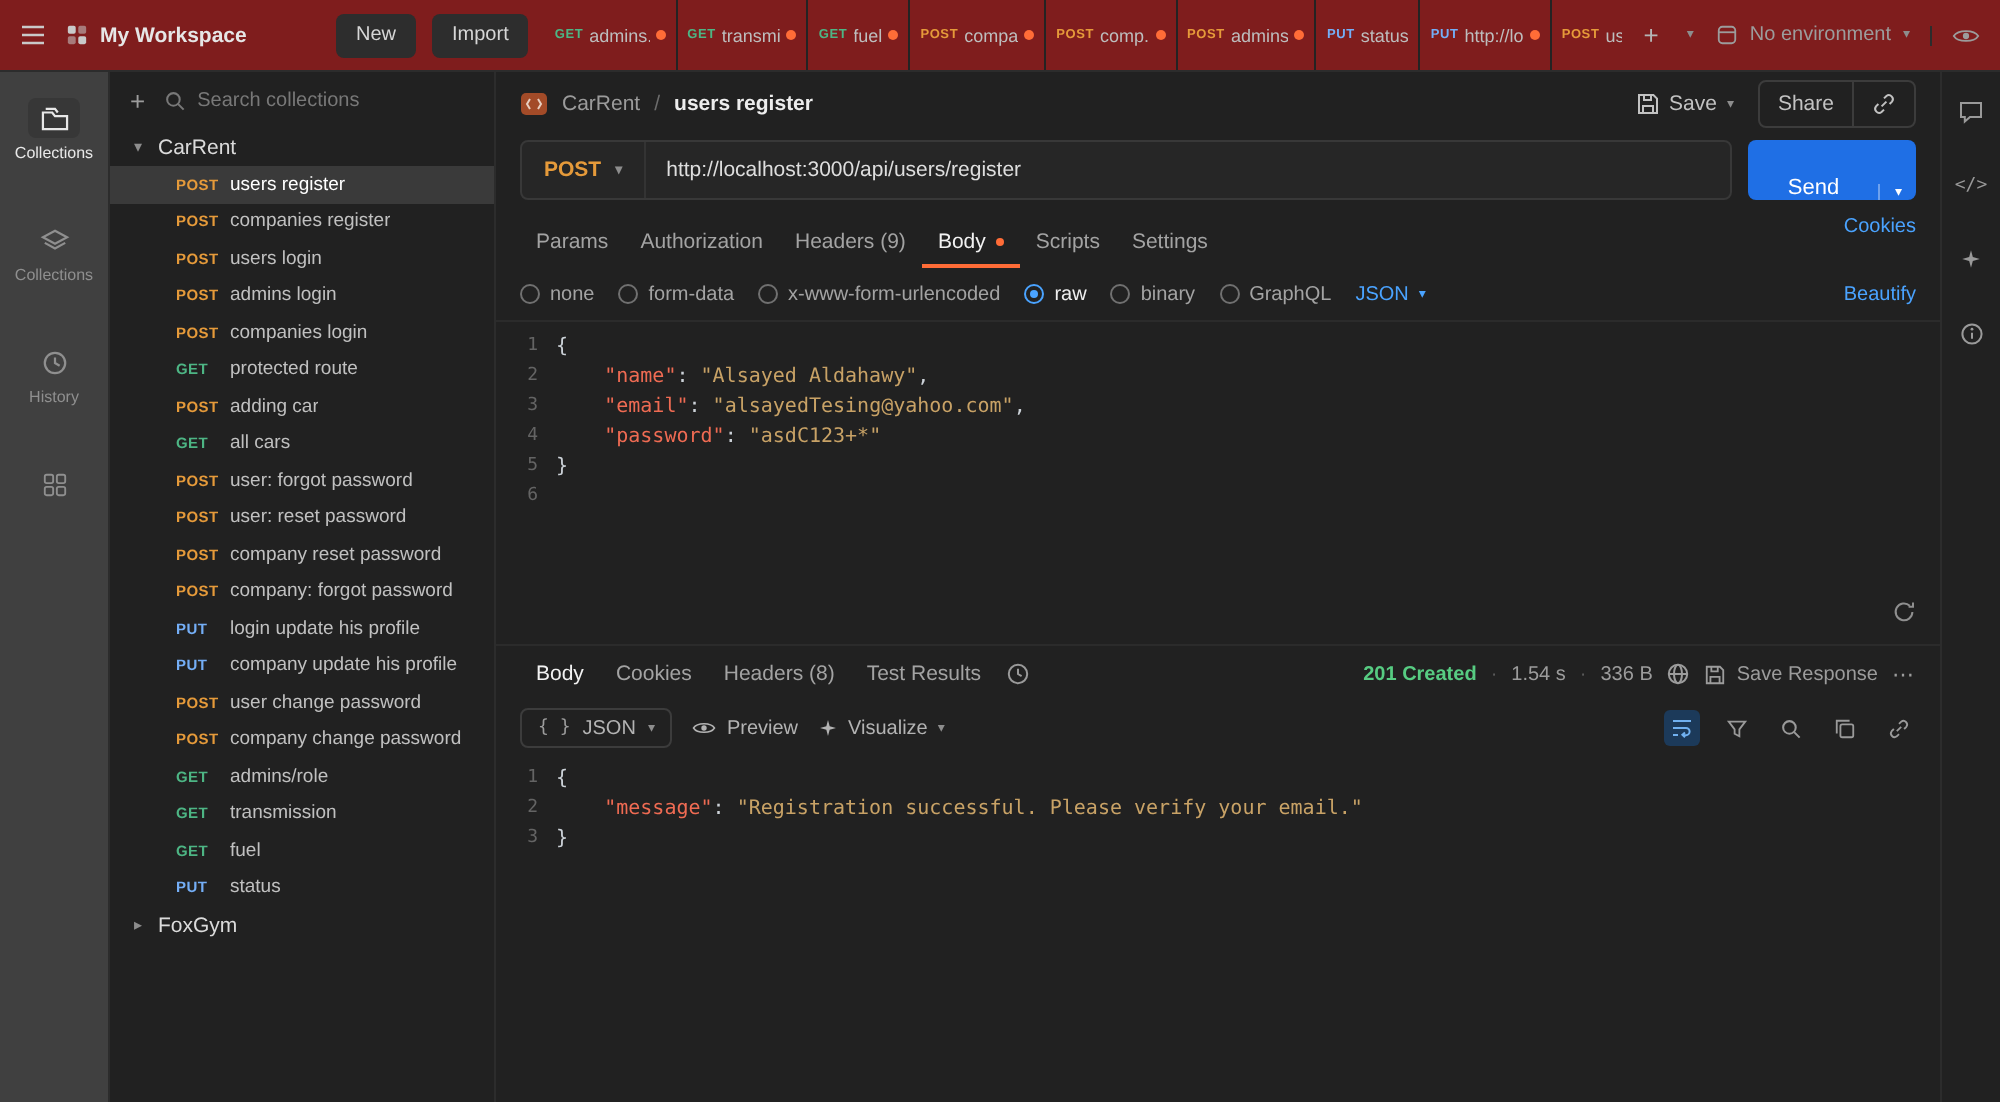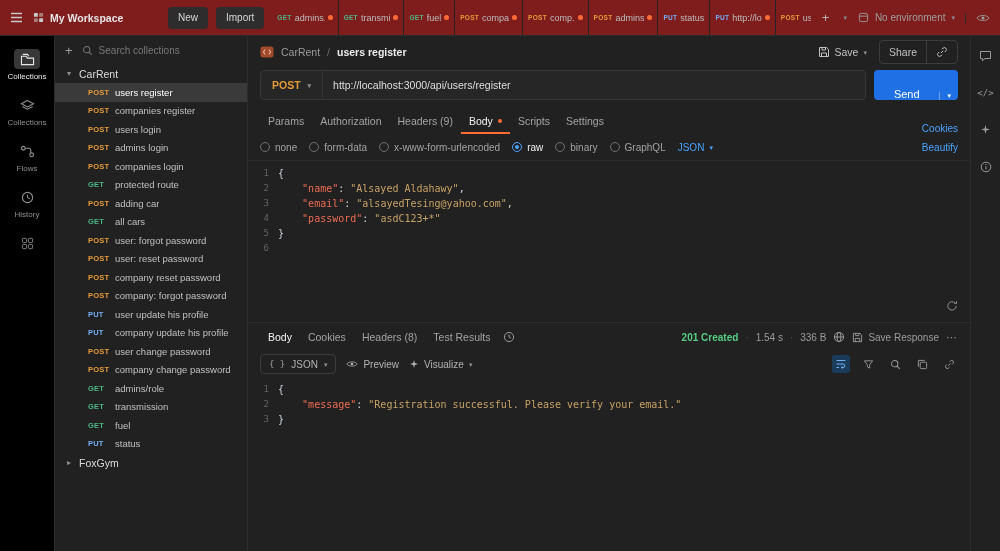--- a/index.html
+++ b/index.html
@@ -25,21 +25,21 @@
   .dirty-dot{width:5px;height:5px;border-radius:50%;background:var(--accent);flex:0 0 auto}
   .tab-plus{color:#b5b5b5;font-size:13px;padding:0 3px;cursor:pointer}
   .tab-chev{padding:0 3px;cursor:pointer}
   .chev-sm{font-size:7px;color:#8d8d8d;line-height:1}
   .env-select{margin-left:auto;display:flex;align-items:center;gap:6px;color:#9c9c9c;font-size:10px;flex:0 0 auto;cursor:pointer;white-space:nowrap}
   .eye-btn{border-left:1px solid #2c2c2c;padding-left:10px;margin-left:2px;color:#9c9c9c;display:flex;align-items:center;cursor:pointer}
 
   .row{flex:1;display:flex;min-height:0}
 
   
-  .rail{flex:0 0 55px;background:#000000;border-right:1px solid #2c2c2c;display:flex;flex-direction:column;align-items:center;padding-top:8px;gap:4px}
+  .rail{flex:0 0 55px;background:#404040;border-right:1px solid #2c2c2c;display:flex;flex-direction:column;align-items:center;padding-top:8px;gap:19px}
   .rail-item{display:flex;flex-direction:column;align-items:center;gap:3px;padding:5px 0;width:100%;color:#8f8f8f;font-size:8px;cursor:pointer}
   .rail-item.active{color:#e8e8e8}
   .rail-icon{width:26px;height:20px;display:flex;align-items:center;justify-content:center;border-radius:4px}
   .rail-item.active .rail-icon{background:#373737}
 
   
   .sidebar{flex:0 0 193px;background:#212121;border-right:1px solid #2c2c2c;display:flex;flex-direction:column;min-height:0}
   .sb-top{display:flex;align-items:center;gap:9px;padding:8px 10px 4px}
   .plus-btn{color:#9c9c9c;font-size:13px;line-height:1;cursor:pointer}
   .search{flex:1;display:flex;align-items:center;gap:6px;color:#787878;min-width:0}
@@ -67,21 +67,21 @@
   .share-group .seg + .seg{border-left:1px solid #3c3c3c}
 
   .url-row{display:flex;align-items:center;gap:8px;padding:0 12px;margin-top:4px}
   .url-bar{flex:1;height:30px;display:flex;align-items:center;background:#262626;border:1px solid #383838;border-radius:4px;min-width:0}
   .method-sel{display:flex;align-items:center;gap:7px;padding:0 11px;color:var(--post);font-weight:bold;font-size:10.5px;border-right:1px solid #333;height:100%;cursor:pointer}
   .url-input{flex:1;height:100%;background:transparent;border:none;outline:none;color:#dedede;font-size:10.5px;font-family:inherit;padding:0 10px;min-width:0}
   .send-btn{flex:0 0 84px;height:30px;background:var(--send);border:none;border-radius:4px;color:#fff;font-size:11px;font-family:inherit;display:flex;align-items:flex-end;padding:0;cursor:pointer}
   .send-label{flex:1;display:flex;align-items:center;justify-content:center}
   .send-chev{border-left:1px solid rgba(255,255,255,.35);padding:0 7px;font-size:7px;display:flex;align-items:center;color:#fff}
 
-  .req-tabs{display:flex;align-items:flex-end;padding:0 12px;margin-top:8px;height:26px}
+  .req-tabs{display:flex;align-items:flex-start;padding:0 12px;margin-top:8px;height:26px}
   .rtab-list{display:flex;align-items:center;height:100%}
   .rtab{display:flex;align-items:center;gap:5px;padding:0 8px;height:100%;color:#a3a3a3;font-size:10.5px;cursor:pointer;white-space:nowrap}
   .rtab.active{color:#f2f2f2;box-shadow:inset 0 -2px 0 var(--accent)}
   .rtab.resp.active{box-shadow:none;color:#f2f2f2}
   .tab-dot{width:4px;height:4px;border-radius:50%;background:var(--accent)}
   .link{color:var(--link);font-size:10px;cursor:pointer}
   .req-tabs .link{margin-left:auto}
 
   .body-row{display:flex;align-items:center;padding:0 12px;height:26px;gap:12px}
   .radio-list{display:flex;align-items:center;gap:12px}
@@ -233,30 +233,20 @@
             <svg viewBox="0 0 16 14" width="15" height="13">
               <path d="M8 1.5 14.5 5 8 8.5 1.5 5Z" fill="none" stroke="currentColor" stroke-width="1.2"></path>
               <path d="M2.5 8 8 11l5.5-3" fill="none" stroke="currentColor" stroke-width="1.2"></path>
             </svg>
           </span>
           <span class="rail-label">Collections</span>
         </div>
         <div class="rail-item">
           <span class="rail-icon">
             <svg viewBox="0 0 16 14" width="15" height="13">
-              <circle cx="3.5" cy="3.5" r="2" fill="none" stroke="currentColor" stroke-width="1.2"></circle>
-              <circle cx="12.5" cy="10.5" r="2" fill="none" stroke="currentColor" stroke-width="1.2"></circle>
-              <path d="M5.5 3.5h4a2 2 0 0 1 2 2v3" fill="none" stroke="currentColor" stroke-width="1.2"></path>
-            </svg>
-          </span>
-          <span class="rail-label">Flows</span>
-        </div>
-        <div class="rail-item">
-          <span class="rail-icon">
-            <svg viewBox="0 0 16 14" width="15" height="13">
               <circle cx="8" cy="7" r="5.5" fill="none" stroke="currentColor" stroke-width="1.2"></circle>
               <path d="M8 4v3l2.5 1.5" fill="none" stroke="currentColor" stroke-width="1.2"></path>
             </svg>
           </span>
           <span class="rail-label">History</span>
         </div>
         <div class="rail-item">
           <span class="rail-icon">
             <svg viewBox="0 0 14 14" width="13" height="13">
               <rect x="1.5" y="1.5" width="4.5" height="4.5" rx="1" fill="none" stroke="currentColor"></rect>
@@ -329,21 +319,21 @@
           <div class="tree-item">
             <span class="item-method m-POST">POST</span>
             <span class="item-label">company reset password</span>
           </div>
           <div class="tree-item">
             <span class="item-method m-POST">POST</span>
             <span class="item-label">company: forgot password</span>
           </div>
           <div class="tree-item">
             <span class="item-method m-PUT">PUT</span>
-            <span class="item-label">user update his profile</span>
+            <span class="item-label">login update his profile</span>
           </div>
           <div class="tree-item">
             <span class="item-method m-PUT">PUT</span>
             <span class="item-label">company update his profile</span>
           </div>
           <div class="tree-item">
             <span class="item-method m-POST">POST</span>
             <span class="item-label">user change password</span>
           </div>
           <div class="tree-item">

